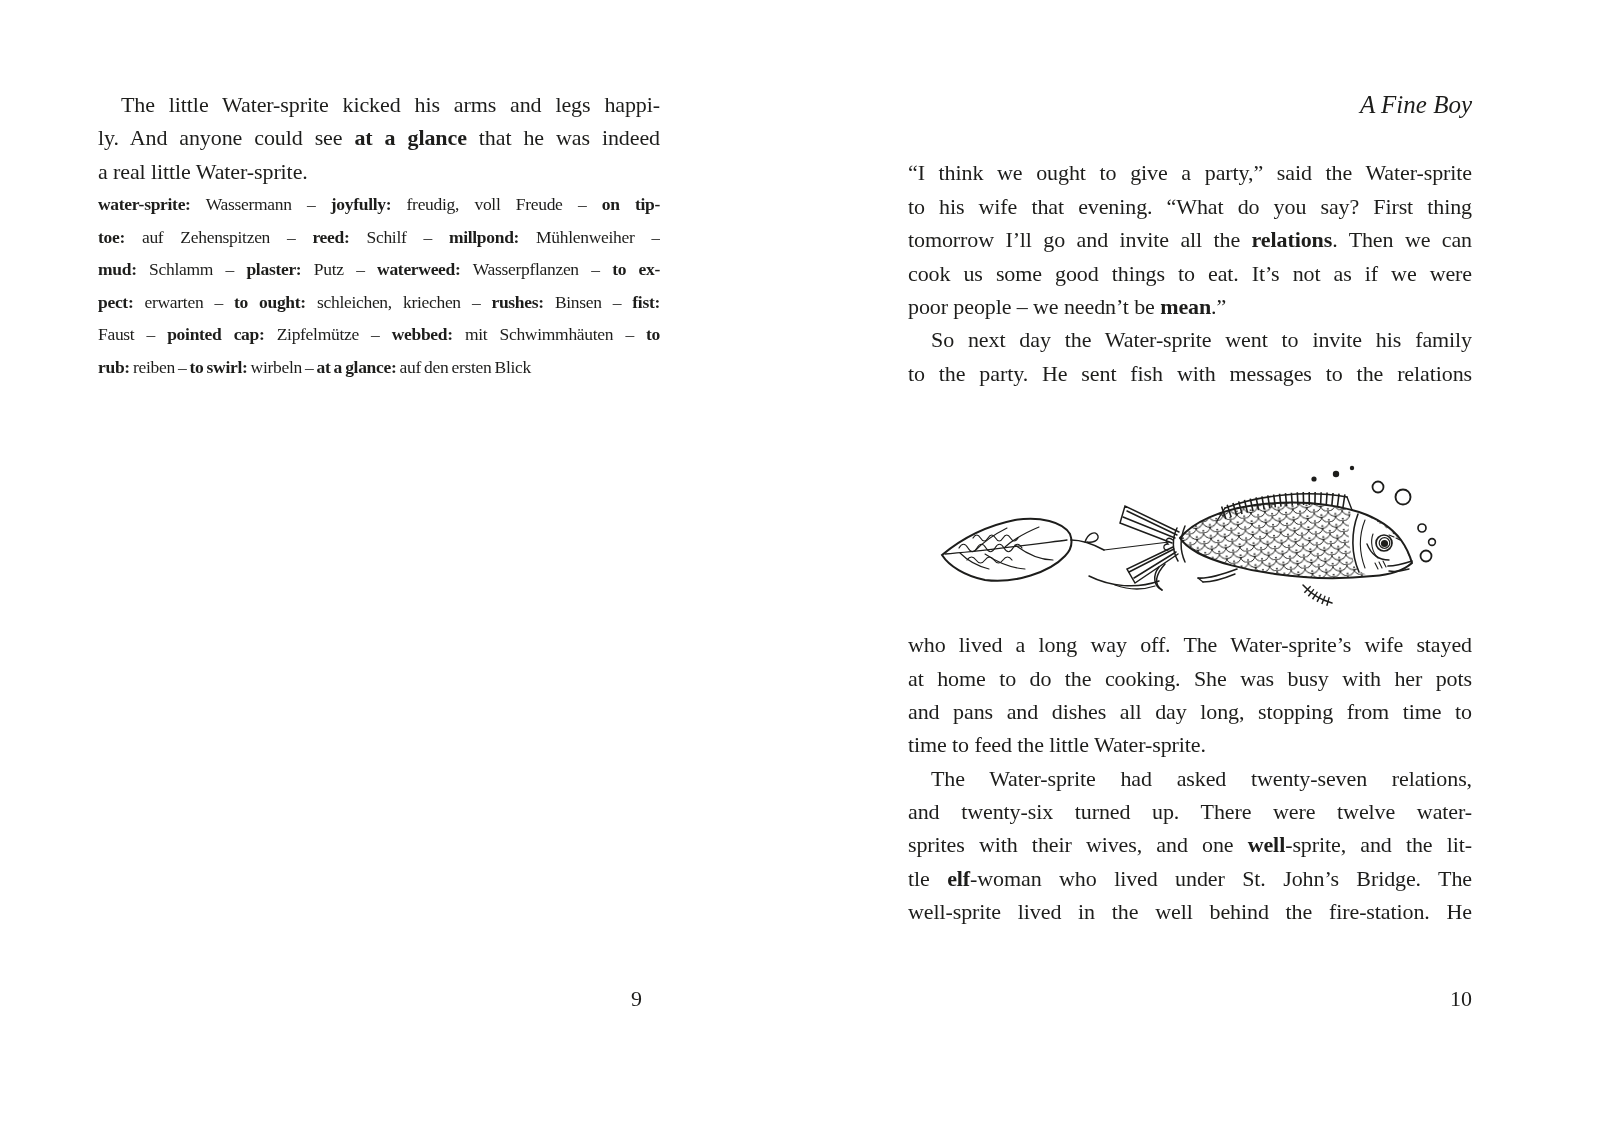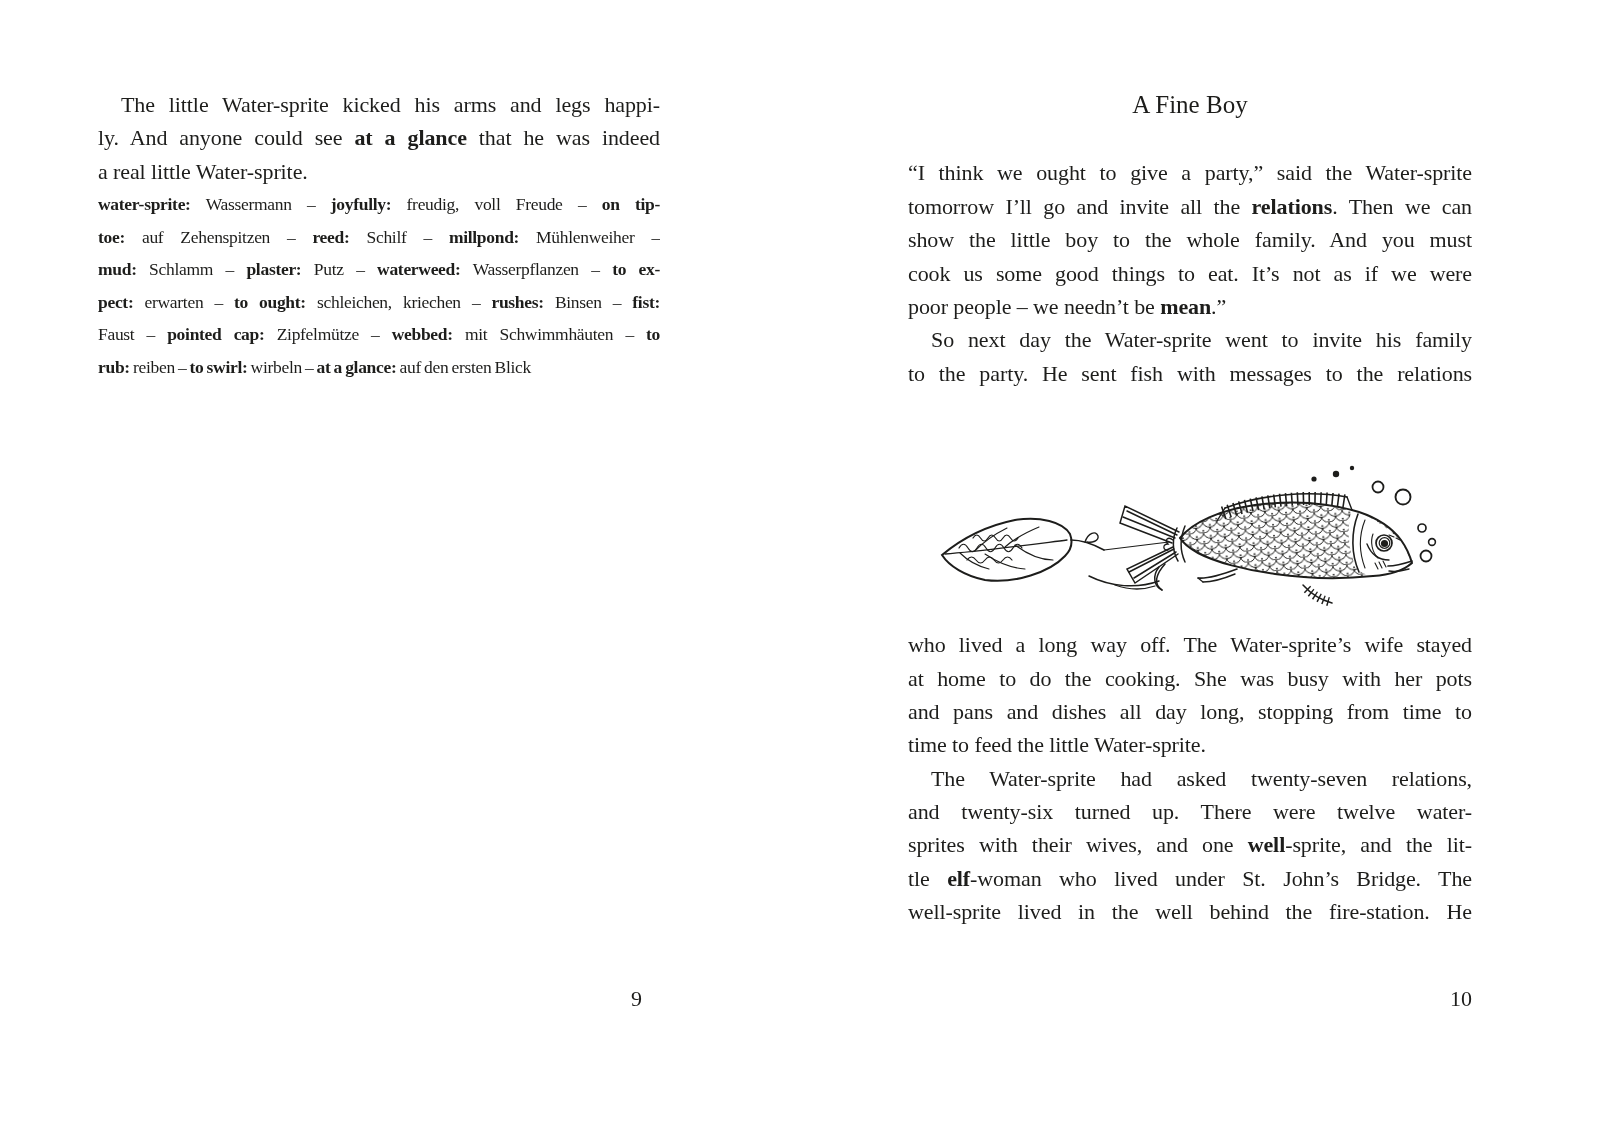--- a/index.html
+++ b/index.html
@@ -8,22 +8,22 @@
   .col{position:absolute;}
   .col-left{left:98px;top:88px;width:562px;}
   .col-right{left:908px;top:88px;width:564px;}
   .ln{font-size:22px;line-height:33.4px;height:33.4px;letter-spacing:-0.1px;
       text-align:justify;text-align-last:justify;white-space:normal;hyphens:none;overflow:hidden;}
   .ln.last{text-align:center;text-align-last:left;}
   .ln.ind{padding-left:23px;}
   .b{font-weight:bold;}
   .vocab{margin-top:38px;}
   .vocab .ln{font-size:17.5px;line-height:32.5px;height:32.5px;letter-spacing:-0.3px;word-spacing:-1px;}
-  .chapter-title{font-size:25px;line-height:33.4px;height:33.4px;
-                 text-align:center;margin:0 0 35px 0;font-weight:normal;}
+  .chapter-title{font-size:25px;font-style:italic;line-height:33.4px;height:33.4px;
+                 text-align:right;margin:0 0 35px 0;font-weight:normal;}
   .illu{position:absolute;left:915px;top:448px;width:560px;height:170px;}
   .illu svg{display:block;width:100%;height:100%;}
   .pagenum{position:absolute;top:982px;font-size:22px;line-height:33px;}
   .pagenum-left{left:98px;width:562px;text-align:right;padding-right:18px;box-sizing:border-box;}
   .pagenum-right{left:908px;width:564px;text-align:right;padding-left:8px;box-sizing:border-box;}
   .pstack{margin:0;padding:0;}
 </style>
 </head>
 <body>
 
@@ -43,22 +43,22 @@
       <div class="ln"><span>Faust – </span><span class="b">pointed cap:</span><span> Zipfelmütze – </span><span class="b">webbed:</span><span> mit Schwimmhäuten – </span><span class="b">to</span></div>
       <div class="ln last"><span class="b">rub:</span><span> reiben – </span><span class="b">to swirl:</span><span> wirbeln – </span><span class="b">at a glance:</span><span> auf den ersten Blick</span></div>
     </div>
   </div>
 
   <div class="col col-right">
     <h2 class="chapter-title">A Fine Boy</h2>
 
     <div class="pstack">
       <div class="ln"><span>“I think we ought to give a party,” said the Water-sprite</span></div>
+      <div class="ln"><span>to his wife that evening. “What do you say? First thing</span></div>
       <div class="ln"><span>tomorrow I’ll go and invite all the </span><span class="b">relations</span><span>. Then we can</span></div>
-      <div class="ln"><span>show the little boy to the whole family. And you must</span></div>
       <div class="ln"><span>cook us some good things to eat. It’s not as if we were</span></div>
       <div class="ln last"><span>poor people – we needn’t be </span><span class="b">mean</span><span>.”</span></div>
     </div>
 
     <div class="pstack">
       <div class="ln ind"><span>So next day the Water-sprite went to invite his family</span></div>
       <div class="ln"><span>to the party. He sent fish with messages to the relations</span></div>
     </div>
 
     <div style="height:238px;"></div>

